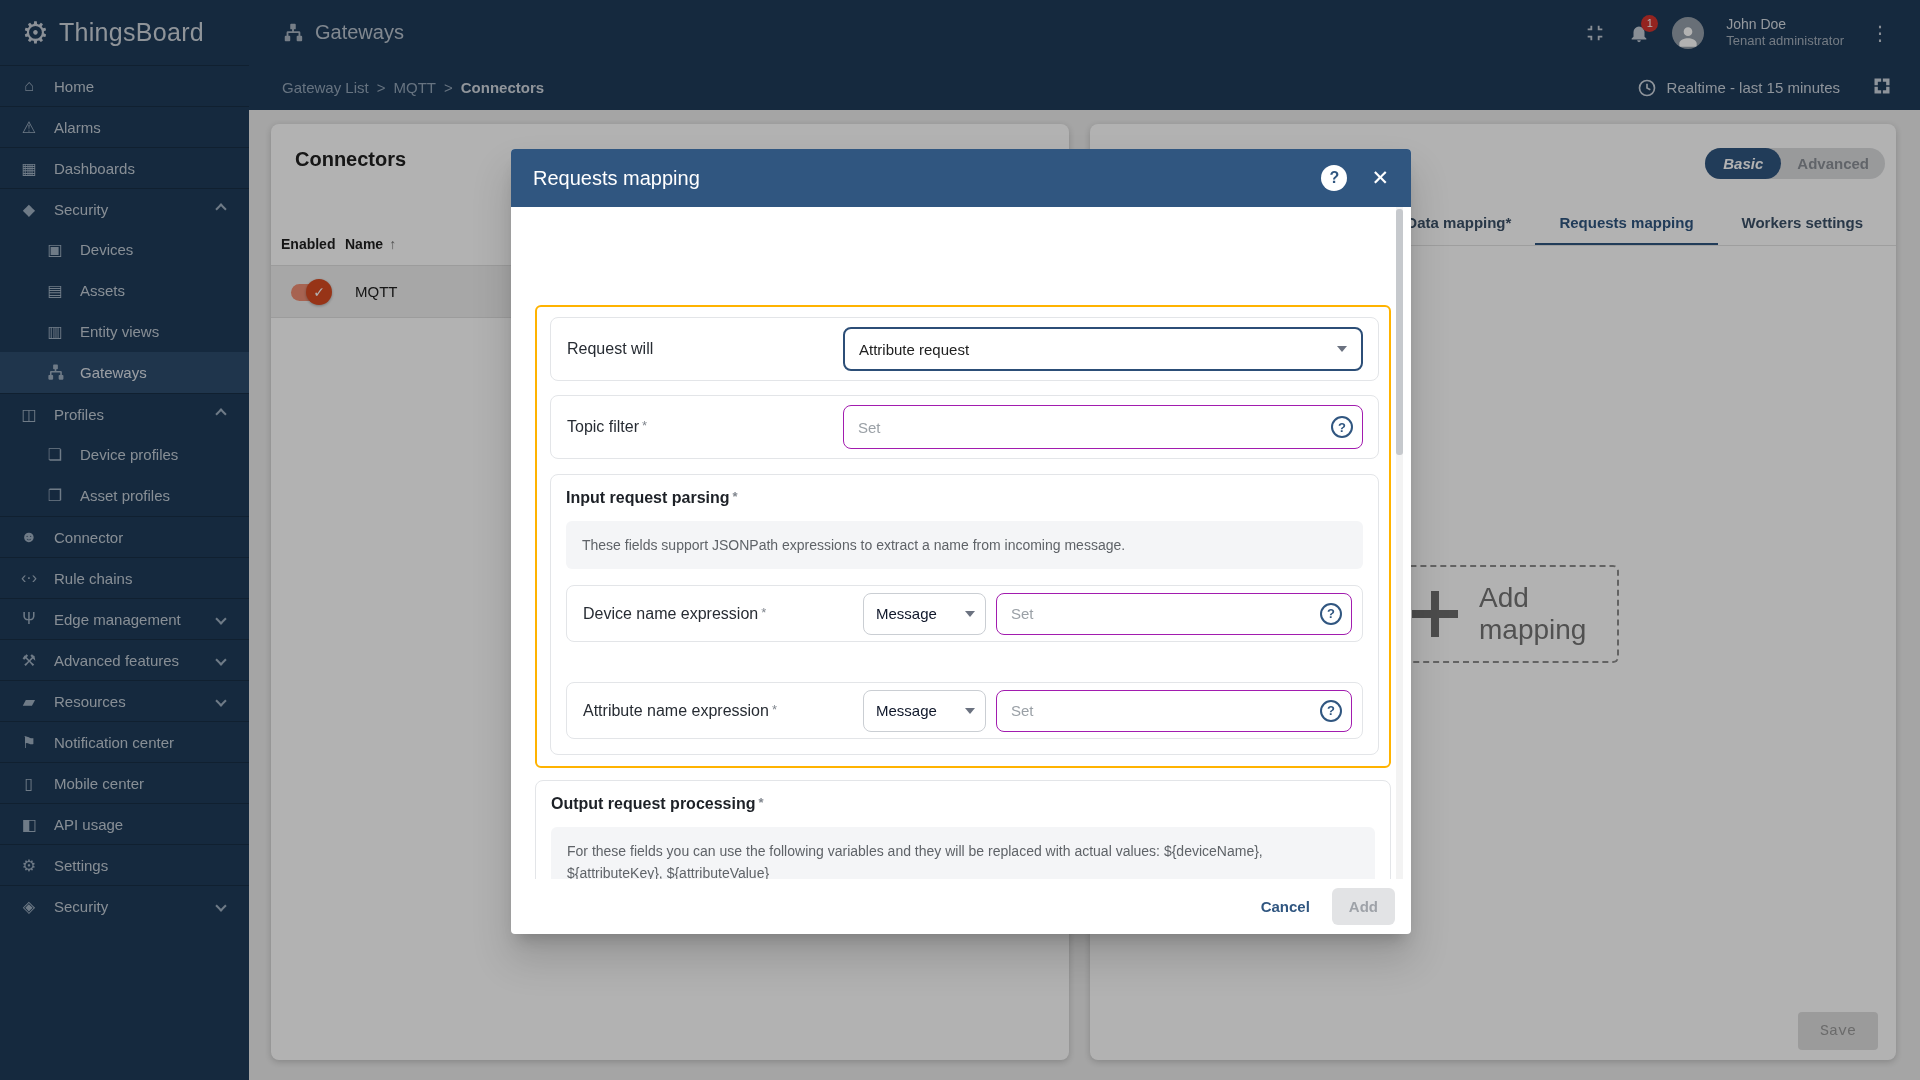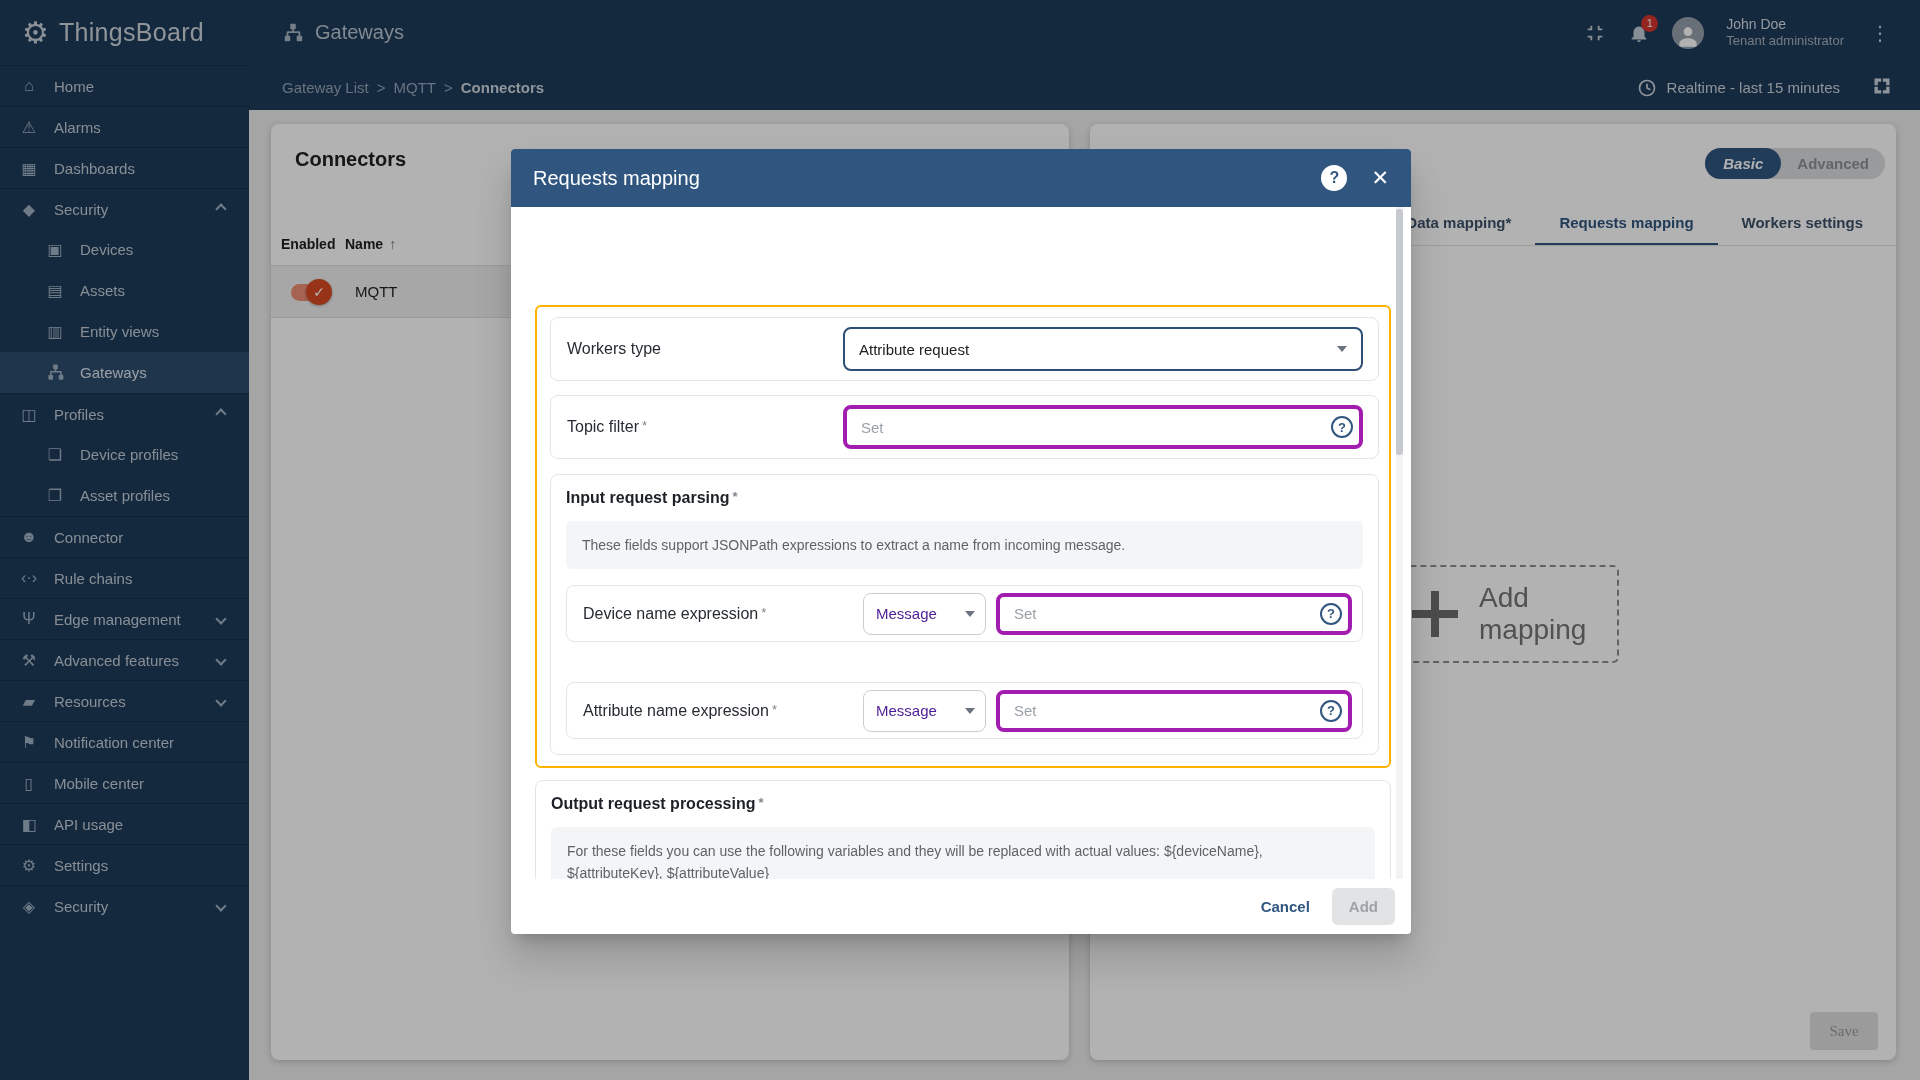--- a/index.html
+++ b/index.html
@@ -64,21 +64,21 @@
   .mode-advanced { color:#8b9097; padding:0 16px; }
   .tabs { position:absolute; top:74px; right:9px; display:flex; height:48px; }
   .tab { padding:0 24px; display:flex; align-items:center; font-size:15px; font-weight:600; color:#3c5168; position:relative; cursor:pointer; }
   .tab.active { color:#305680; }
   .tab.active::after { content:""; position:absolute; left:0; right:0; bottom:0; height:3px; background:#305680; }
   .tabs-divider { position:absolute; top:121px; left:0; right:0; height:1px; background:#e2e2e2; }
   .add-mapping { position:absolute; left:195px; top:441px; width:334px; height:98px; border:2px dashed #8f8f8f; border-radius:6px; display:flex; align-items:center; padding-left:125px; gap:21px; color:#757575; font-size:28px; cursor:pointer; }
   .plus-icon { position:relative; width:46px; height:46px; flex:0 0 46px; }
   .plus-icon::before { content:""; position:absolute; left:0; top:19px; width:46px; height:8px; background:#6e6e6e; }
   .plus-icon::after { content:""; position:absolute; left:19px; top:0; width:8px; height:46px; background:#6e6e6e; }
-  .save-btn { position:absolute; right:18px; bottom:10px; width:68px; height:38px; background:#dfdfdf; color:#9a9a9a; border:none; border-radius:4px; font-size:15px; font-weight:500; font-family:Liberation Serif, serif; }
+  .save-btn { position:absolute; right:18px; bottom:10px; width:80px; height:38px; background:#dfdfdf; color:#9a9a9a; border:none; border-radius:4px; font-size:15px; font-weight:500; font-family:Liberation Mono, monospace; }
 
   
   .overlay { position:absolute; inset:0; background:rgba(0,0,0,.30); z-index:5; }
   .modal { position:absolute; left:511px; top:149px; width:900px; height:785px; background:#fff; border-radius:4px; z-index:6; display:flex; flex-direction:column; overflow:hidden; box-shadow:0 11px 15px -7px rgba(0,0,0,.2), 0 24px 38px 3px rgba(0,0,0,.14); }
   .modal-header { flex:0 0 58px; background:#305680; display:flex; align-items:center; padding:0 22px; }
   .modal-title { color:#fff; font-size:20px; font-weight:500; }
   .mh-right { margin-left:auto; display:flex; align-items:center; gap:24px; }
   .help-circle { width:26px; height:26px; border-radius:50%; background:#fff; color:#305680; font-size:16px; font-weight:700; display:flex; align-items:center; justify-content:center; cursor:pointer; }
   .close-x { color:#fff; font-size:21px; cursor:pointer; }
 
@@ -88,29 +88,29 @@
   .grp { position:absolute; left:13px; width:829px; border:1px solid #e3e5e8; border-radius:8px; background:#fff; }
   .grp.row { display:flex; align-items:center; }
   .grp1 { top:10px; height:64px; }
   .grp2 { top:88px; height:64px; }
   .grp3 { top:167px; height:281px; padding:14px 15px; }
   .lbl { flex:0 0 292px; padding-left:16px; font-size:16px; color:#272c33; }
   .req { color:#80868e; font-size:13px; margin-left:3px; vertical-align:top; }
   .req-select { width:520px; height:44px; border:2px solid #2c4e77; border-radius:8px; display:flex; align-items:center; justify-content:space-between; padding:0 14px; font-size:15px; color:#212121; cursor:pointer; background:#fff; }
   .caret { width:0; height:0; border-left:5px solid transparent; border-right:5px solid transparent; border-top:6px solid #6b7280; }
   .input-wrap { width:520px; height:44px; position:relative; }
-  .set-input { width:100%; height:100%; border:4px solid #a21caf; border-radius:8px; padding:0 42px 0 14px; font-size:15px; color:#212121; font-family:inherit; outline:none; background:#fff; }
+  .set-input { width:100%; height:100%; border:1px solid #a21caf; border-radius:8px; padding:0 42px 0 14px; font-size:15px; color:#212121; font-family:inherit; outline:none; background:#fff; }
   .set-input::placeholder { color:#9aa0a6; }
   .q-help { position:absolute; right:10px; top:50%; transform:translateY(-50%); width:22px; height:22px; border:2px solid #305680; border-radius:50%; color:#305680; font-size:13px; font-weight:700; display:flex; align-items:center; justify-content:center; cursor:pointer; background:#fff; }
   .sec-title { font-size:16px; font-weight:700; color:#1d2127; }
   .hint { margin-top:14px; background:#f4f5f7; border-radius:6px; padding:13px 16px; font-size:14px; color:#5f6368; line-height:1.6; }
   .subrow { margin-top:16px; height:57px; border:1px solid #e3e5e8; border-radius:8px; display:flex; align-items:center; padding:0 10px 0 16px; background:#fff; }
   .subrow + .subrow { margin-top:40px; }
   .slbl { flex:0 0 280px; font-size:16px; color:#272c33; }
-  .msg-select { flex:0 0 123px; height:42px; border:1px solid #caced3; border-radius:8px; display:flex; align-items:center; justify-content:space-between; padding:0 10px 0 12px; font-size:15px; color:#4c1d95; cursor:pointer; background:#fff; }
+  .msg-select { flex:0 0 123px; height:42px; border:1px solid #caced3; border-radius:8px; display:flex; align-items:center; justify-content:space-between; padding:0 10px 0 12px; font-size:15px; color:#0f172a; cursor:pointer; background:#fff; }
   .sub-input-wrap { flex:1 1 auto; margin-left:10px; height:42px; position:relative; }
   .sub-input-wrap .set-input { height:42px; }
   .out-card { position:absolute; left:24px; top:573px; width:856px; height:300px; border:1px solid #e3e5e8; border-radius:8px; padding:14px 15px; background:#fff; }
   .m-scroll-track { position:absolute; right:8px; top:0; bottom:0; width:7px; background:#f3f3f3; }
   .m-scroll-thumb { position:absolute; right:8px; top:2px; width:7px; height:246px; background:#c6c9cd; border-radius:3px; cursor:pointer; }
 
   .modal-footer { flex:0 0 55px; display:flex; align-items:center; justify-content:flex-end; gap:22px; padding-right:16px; }
   .cancel-btn { background:none; border:none; color:#305680; font-size:15px; font-weight:600; font-family:inherit; cursor:pointer; }
   .add-btn { background:#e2e3e5; border:none; color:#9ea2a8; font-size:15px; font-weight:600; font-family:inherit; border-radius:6px; padding:10px 17px; }
 </style>
@@ -316,21 +316,21 @@
     <span class="mh-right">
       <span class="help-circle">?</span>
       <span class="close-x">✕</span>
     </span>
   </div>
 
   <div class="modal-body">
 
     <div class="amber-box">
       <div class="grp row grp1">
-        <span class="lbl">Workers type</span>
+        <span class="lbl">Request will</span>
         <div class="req-select">
           <span>Attribute request</span>
           <span class="caret"></span>
         </div>
       </div>
 
       <div class="grp row grp2">
         <span class="lbl"><span>Topic filter</span><span class="req">*</span></span>
         <div class="input-wrap">
           <input class="set-input" placeholder="Set" style="">

